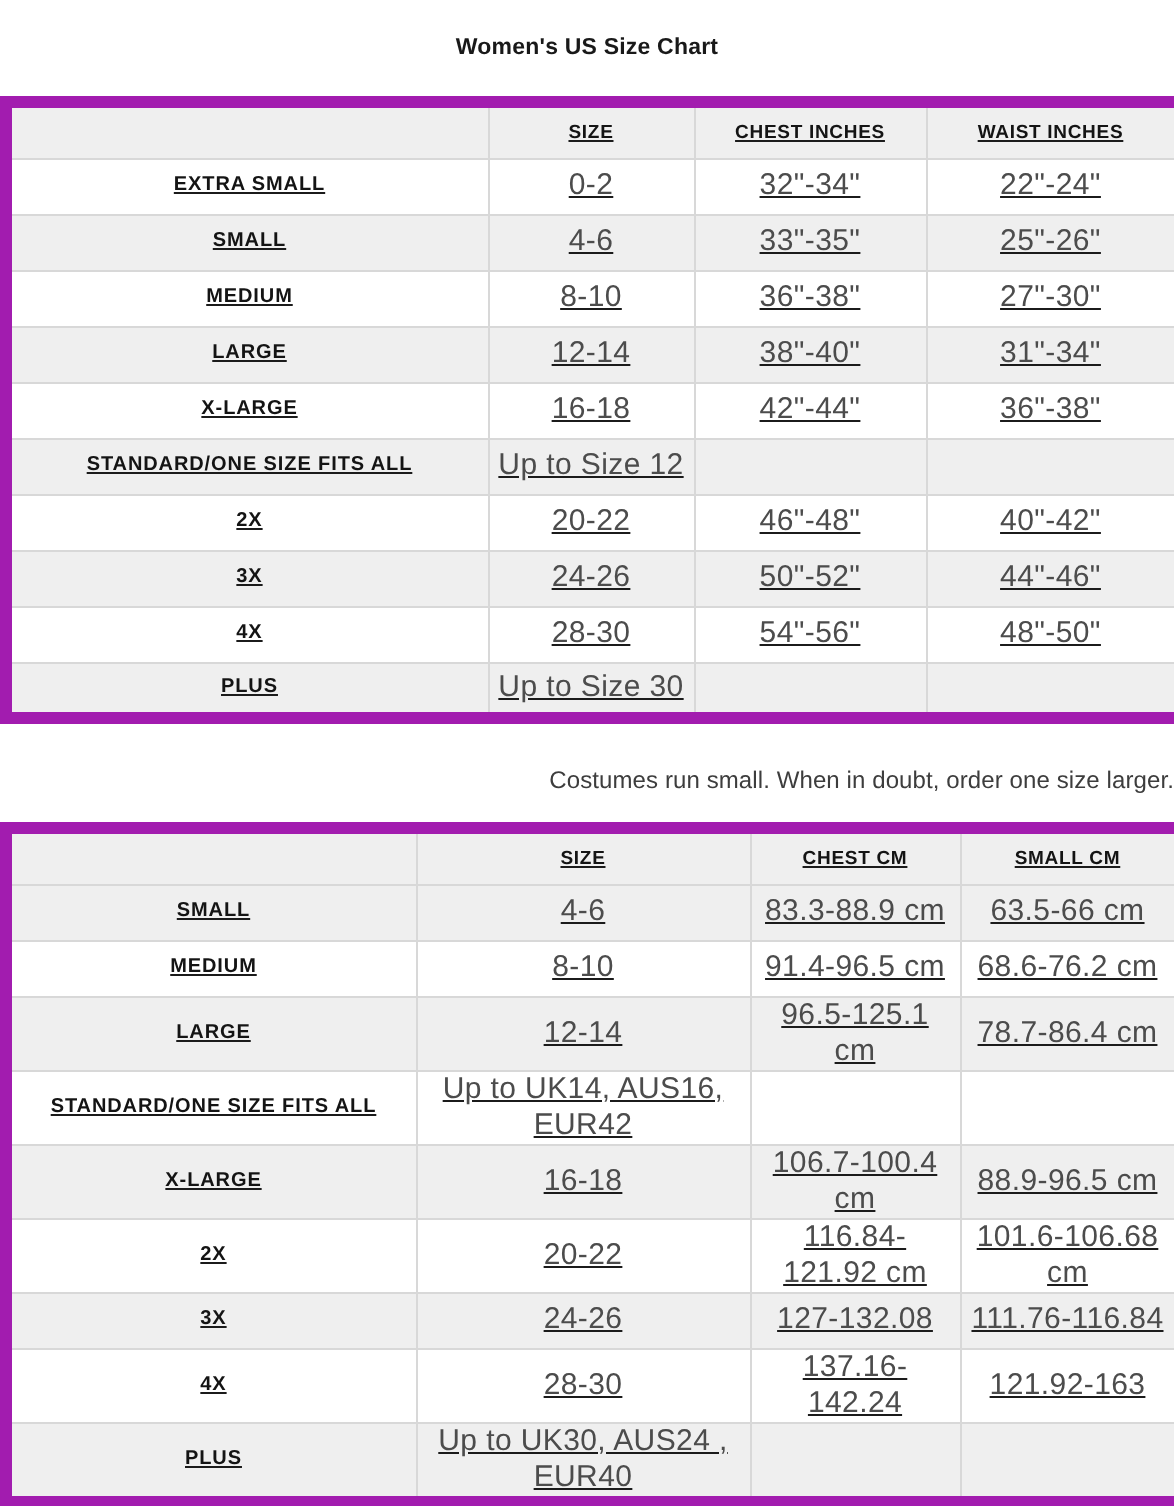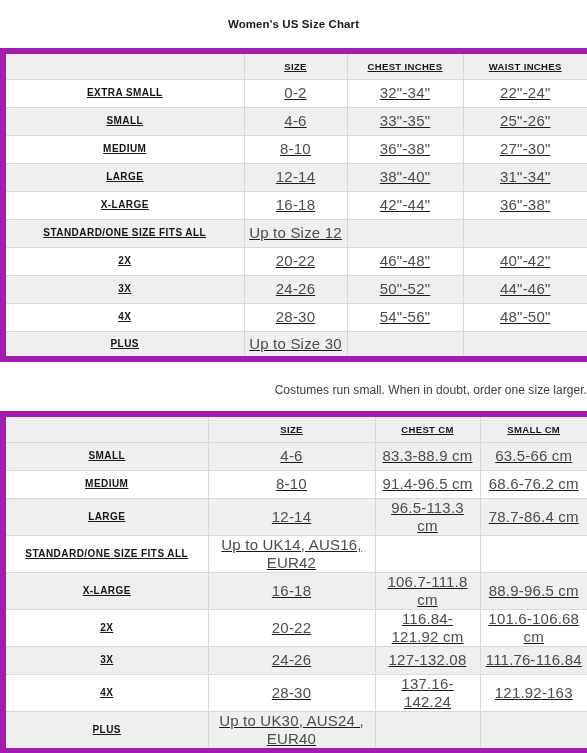--- a/index.html
+++ b/index.html
@@ -205,33 +205,33 @@
         </tr>
         <tr class="stripe-white">
           <td class="rowlabel">MEDIUM</td>
           <td class="value">8-10</td>
           <td class="value">91.4-96.5 cm</td>
           <td class="value">68.6-76.2 cm</td>
         </tr>
         <tr class="stripe-gray">
           <td class="rowlabel">LARGE</td>
           <td class="value">12-14</td>
-          <td class="value">96.5-113.3 cm</td>
+          <td class="value">96.5-125.1 cm</td>
           <td class="value">78.7-86.4 cm</td>
         </tr>
         <tr class="stripe-white">
           <td class="rowlabel">STANDARD/ONE SIZE FITS ALL</td>
           <td class="value">Up to UK14, AUS16, EUR42</td>
           <td class="value"></td>
           <td class="value"></td>
         </tr>
         <tr class="stripe-gray">
           <td class="rowlabel">X-LARGE</td>
           <td class="value">16-18</td>
-          <td class="value">106.7-111.8 cm</td>
+          <td class="value">106.7-100.4 cm</td>
           <td class="value">88.9-96.5 cm</td>
         </tr>
         <tr class="stripe-white">
           <td class="rowlabel">2X</td>
           <td class="value">20-22</td>
           <td class="value">116.84-121.92 cm</td>
           <td class="value">101.6-106.68 cm</td>
         </tr>
         <tr class="stripe-gray">
           <td class="rowlabel">3X</td>

